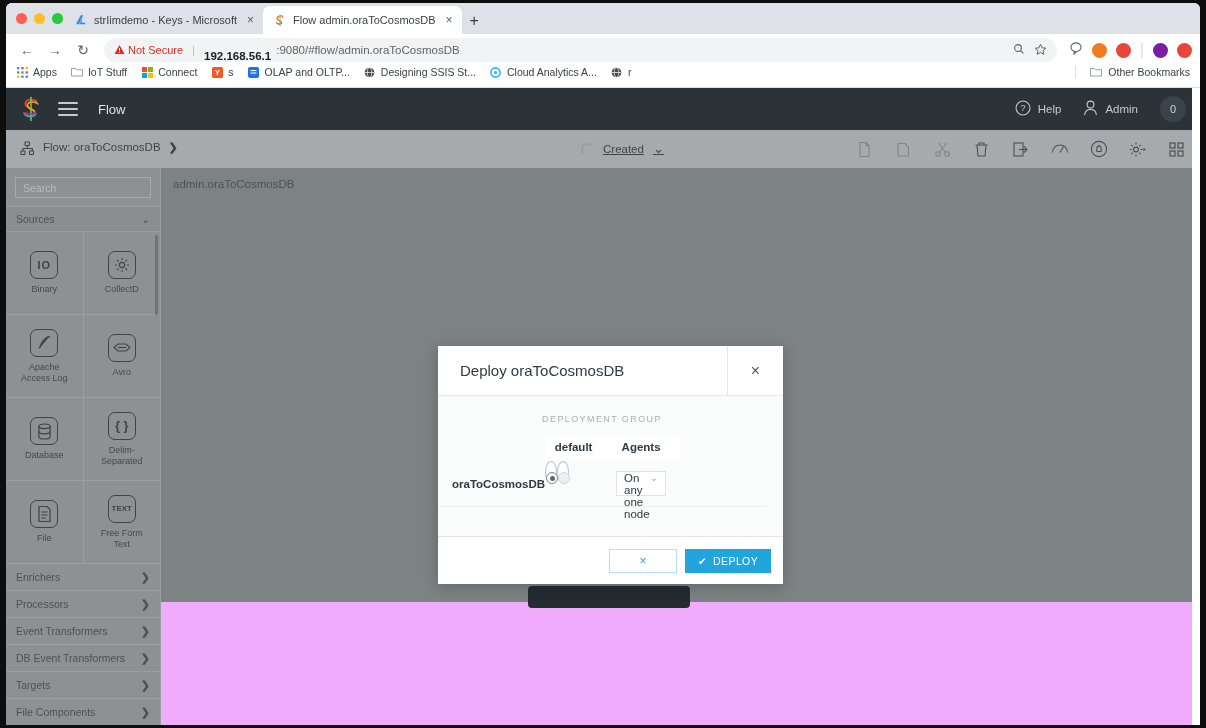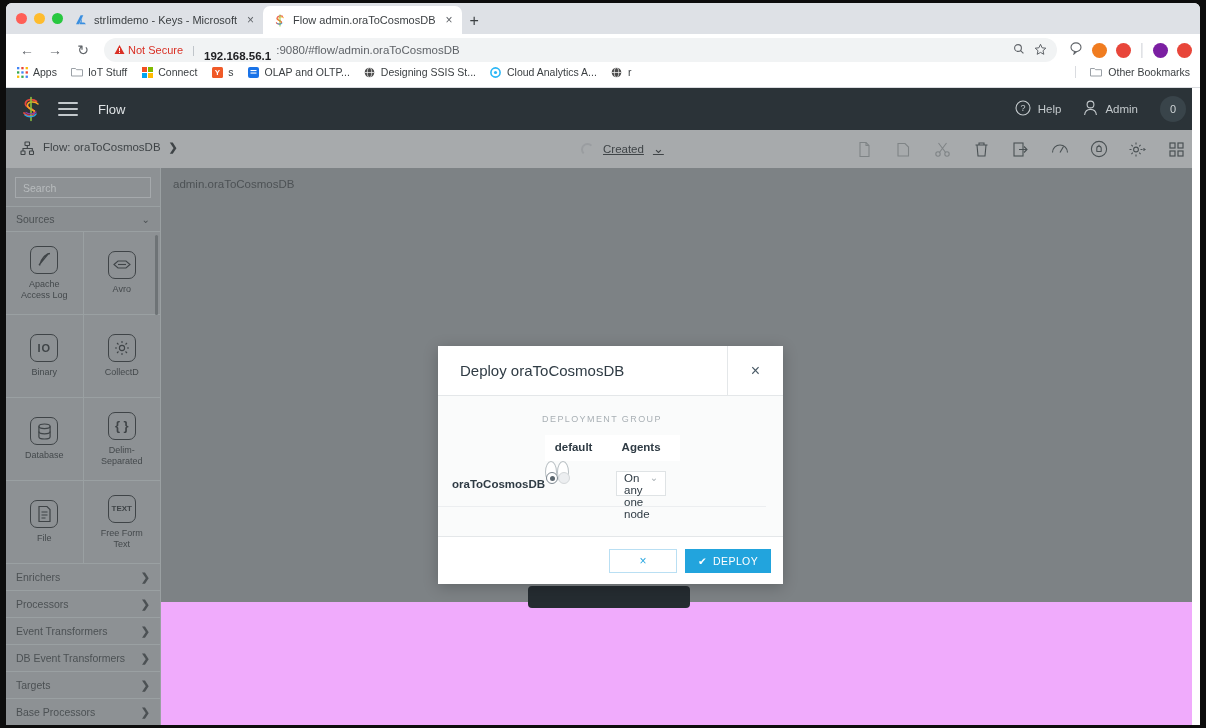--- a/index.html
+++ b/index.html
@@ -508,51 +508,51 @@
           <div class="grp-hdr">
             <span>Sources</span>
             <span class="chev">⌄</span>
           </div>
 
           <div class="palette">
             <div class="sb-scroll"></div>
 
             <div class="prow">
               <div class="pcell">
+                <span class="picon" style="font-size:11px;letter-spacing:1px">IO</span>
+                <span class="plabel">Binary</span>
+              </div>
+              <div class="pcell">
+                <span class="picon">
+                  <svg width="18" height="18" viewBox="0 0 18 18" fill="none" stroke="#3f4447" stroke-width="1.1">
+                      <circle cx="9" cy="9" r="2.6"></circle>
+                      <path d="M9 2v2M9 14v2M2 9h2M14 9h2M4 4l1.5 1.5M12.5 12.5 14 14M14 4l-1.5 1.5M5.5 12.5 4 14"></path>
+                    </svg>
+                </span>
+                <span class="plabel">CollectD</span>
+              </div>
+            </div>
+
+            <div class="prow">
+              <div class="pcell">
                 <span class="picon">
                   <svg width="17" height="17" viewBox="0 0 17 17" fill="none" stroke="#3f4447" stroke-width="1.3">
                       <path d="M14 2.5C10 3 5 7 3.5 14.5M12.5 2.5 3 14"></path>
                     </svg>
                 </span>
                 <span class="plabel">Apache<br>Access Log</span>
               </div>
               <div class="pcell">
                 <span class="picon">
                   <svg width="18" height="12" viewBox="0 0 18 12" fill="none" stroke="#3f4447" stroke-width="1.1">
                       <path d="M1 5.5 5 2h8l4 3.5-4 3.5H5Z"></path>
                       <path d="M5 5.5h8"></path>
                     </svg>
                 </span>
                 <span class="plabel">Avro</span>
-              </div>
-            </div>
-
-            <div class="prow">
-              <div class="pcell">
-                <span class="picon" style="font-size:11px;letter-spacing:1px">IO</span>
-                <span class="plabel">Binary</span>
-              </div>
-              <div class="pcell">
-                <span class="picon">
-                  <svg width="18" height="18" viewBox="0 0 18 18" fill="none" stroke="#3f4447" stroke-width="1.1">
-                      <circle cx="9" cy="9" r="2.6"></circle>
-                      <path d="M9 2v2M9 14v2M2 9h2M14 9h2M4 4l1.5 1.5M12.5 12.5 14 14M14 4l-1.5 1.5M5.5 12.5 4 14"></path>
-                    </svg>
-                </span>
-                <span class="plabel">CollectD</span>
               </div>
             </div>
 
             <div class="prow">
               <div class="pcell">
                 <span class="picon">
                   <svg width="15" height="17" viewBox="0 0 15 17" fill="none" stroke="#3f4447" stroke-width="1.2">
                       <ellipse cx="7.5" cy="3.3" rx="5.6" ry="2.3"></ellipse>
                       <path d="M1.9 3.3v10.4c0 1.3 2.5 2.3 5.6 2.3s5.6-1 5.6-2.3V3.3"></path>
                       <path d="M1.9 8.5c0 1.3 2.5 2.3 5.6 2.3s5.6-1 5.6-2.3"></path>
@@ -597,21 +597,21 @@
           </div>
           <div class="cat">
             <span>DB Event Transformers</span>
             <span class="chev">❯</span>
           </div>
           <div class="cat">
             <span>Targets</span>
             <span class="chev">❯</span>
           </div>
           <div class="cat">
-            <span>Base Processors</span>
+            <span>File Components</span>
             <span class="chev">❯</span>
           </div>
         </div>
 
         <div class="canvas-label">admin.oraToCosmosDB</div>
         <div class="bottom-bar"></div>
 
         <div class="modal">
           <div class="m-head">
             <div class="m-title">Deploy oraToCosmosDB</div>

